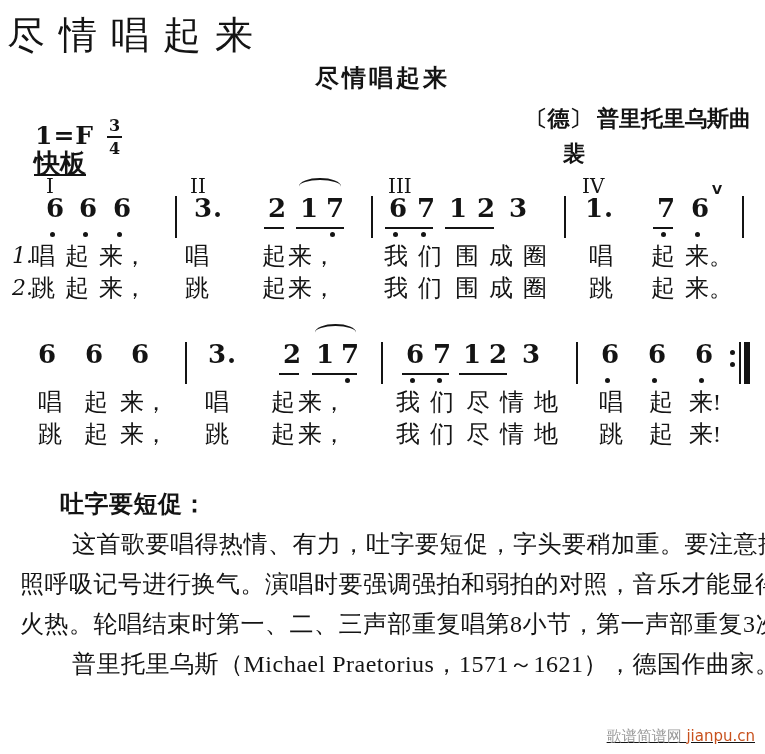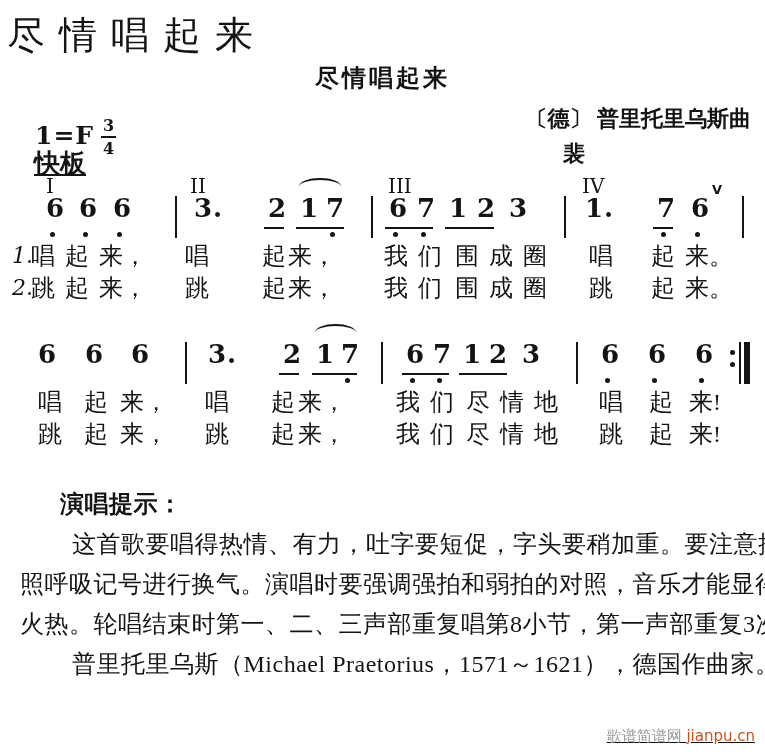--- a/index.html
+++ b/index.html
@@ -4,21 +4,21 @@
 <style>
   html,body{margin:0;padding:0;background:#e8e8e8;}
   .sheet{position:relative;width:765px;height:754px;background:#ffffff;color:#141414;
          font-family:"Liberation Serif",serif;overflow:hidden;margin:0 auto;}
   .title{position:absolute;top:10px;left:0;right:0;text-align:left;
          font-size:38px;font-weight:400;letter-spacing:14px;padding-left:7px;white-space:nowrap;}
   .subtitle{position:absolute;top:62px;left:0;right:0;text-align:center;
          font-size:24px;font-weight:600;letter-spacing:3px;}
   .credits{position:absolute;top:101px;right:14px;text-align:center;font-size:22px;line-height:35px;font-weight:700;}
   .credit2{display:flex;justify-content:space-between;width:188px;margin-left:auto;}
-  .keyblock{position:absolute;left:35px;top:112px;display:flex;align-items:center;gap:7px;}
+  .keyblock{position:absolute;left:35px;top:112px;display:flex;align-items:center;gap:13px;}
   .keymain{font:700 25px "DejaVu Serif",serif;letter-spacing:1px;}
   .frac{display:inline-flex;flex-direction:column;align-items:center;line-height:14px;
         font:700 16px "DejaVu Serif",serif;margin-top:4px;}
   .fnum{border-bottom:2px solid #141414;padding:0 2px 1px 2px;}
   .fden{padding-top:1px;}
   .tempo{position:absolute;left:34px;top:146px;font-size:26px;font-weight:600;text-decoration:underline;}
   .score{position:absolute;left:0;top:0;width:100%;height:0;}
   .system{position:absolute;left:0;width:100%;height:0;}
   .roman{position:absolute;top:0;font:400 20px "DejaVu Serif",serif;}
   .note{position:absolute;top:20px;font:700 26px "DejaVu Serif",serif;line-height:28px;letter-spacing:1px;}
@@ -190,21 +190,21 @@
         <div class="lyr" style="left: 466px; top: 100px;">尽</div>
         <div class="lyr" style="left: 500px; top: 100px;">情</div>
         <div class="lyr" style="left: 534px; top: 100px;">地</div>
         <div class="lyr" style="left: 599px; top: 100px;">跳</div>
         <div class="lyr" style="left: 649px; top: 100px;">起</div>
         <div class="lyr" style="left: 689px; top: 100px;">来!</div>
       </div>
     </div>
 
   <div class="tips">
-    <div class="tips-head">演唱提示：</div>
+    <div class="tips-head">吐字要短促：</div>
     <div class="tline ind">这首歌要唱得热情、有力，吐字要短促，字头要稍加重。要注意按</div>
     <div class="tline">照呼吸记号进行换气。演唱时要强调强拍和弱拍的对照，音乐才能显得</div>
     <div class="tline">火热。轮唱结束时第一、二、三声部重复唱第8小节，第一声部重复3次，</div>
     <div class="tline ind">普里托里乌斯（Michael Praetorius，1571～1621），德国作曲家。</div>
   </div>
 
   <div class="watermark">
     <span class="wm-name" style="color: rgb(154, 154, 154);">歌谱简谱网 </span><span class="wm-url" style="color: rgb(200, 81, 29);">jianpu.cn</span>
   </div>
 </div>

